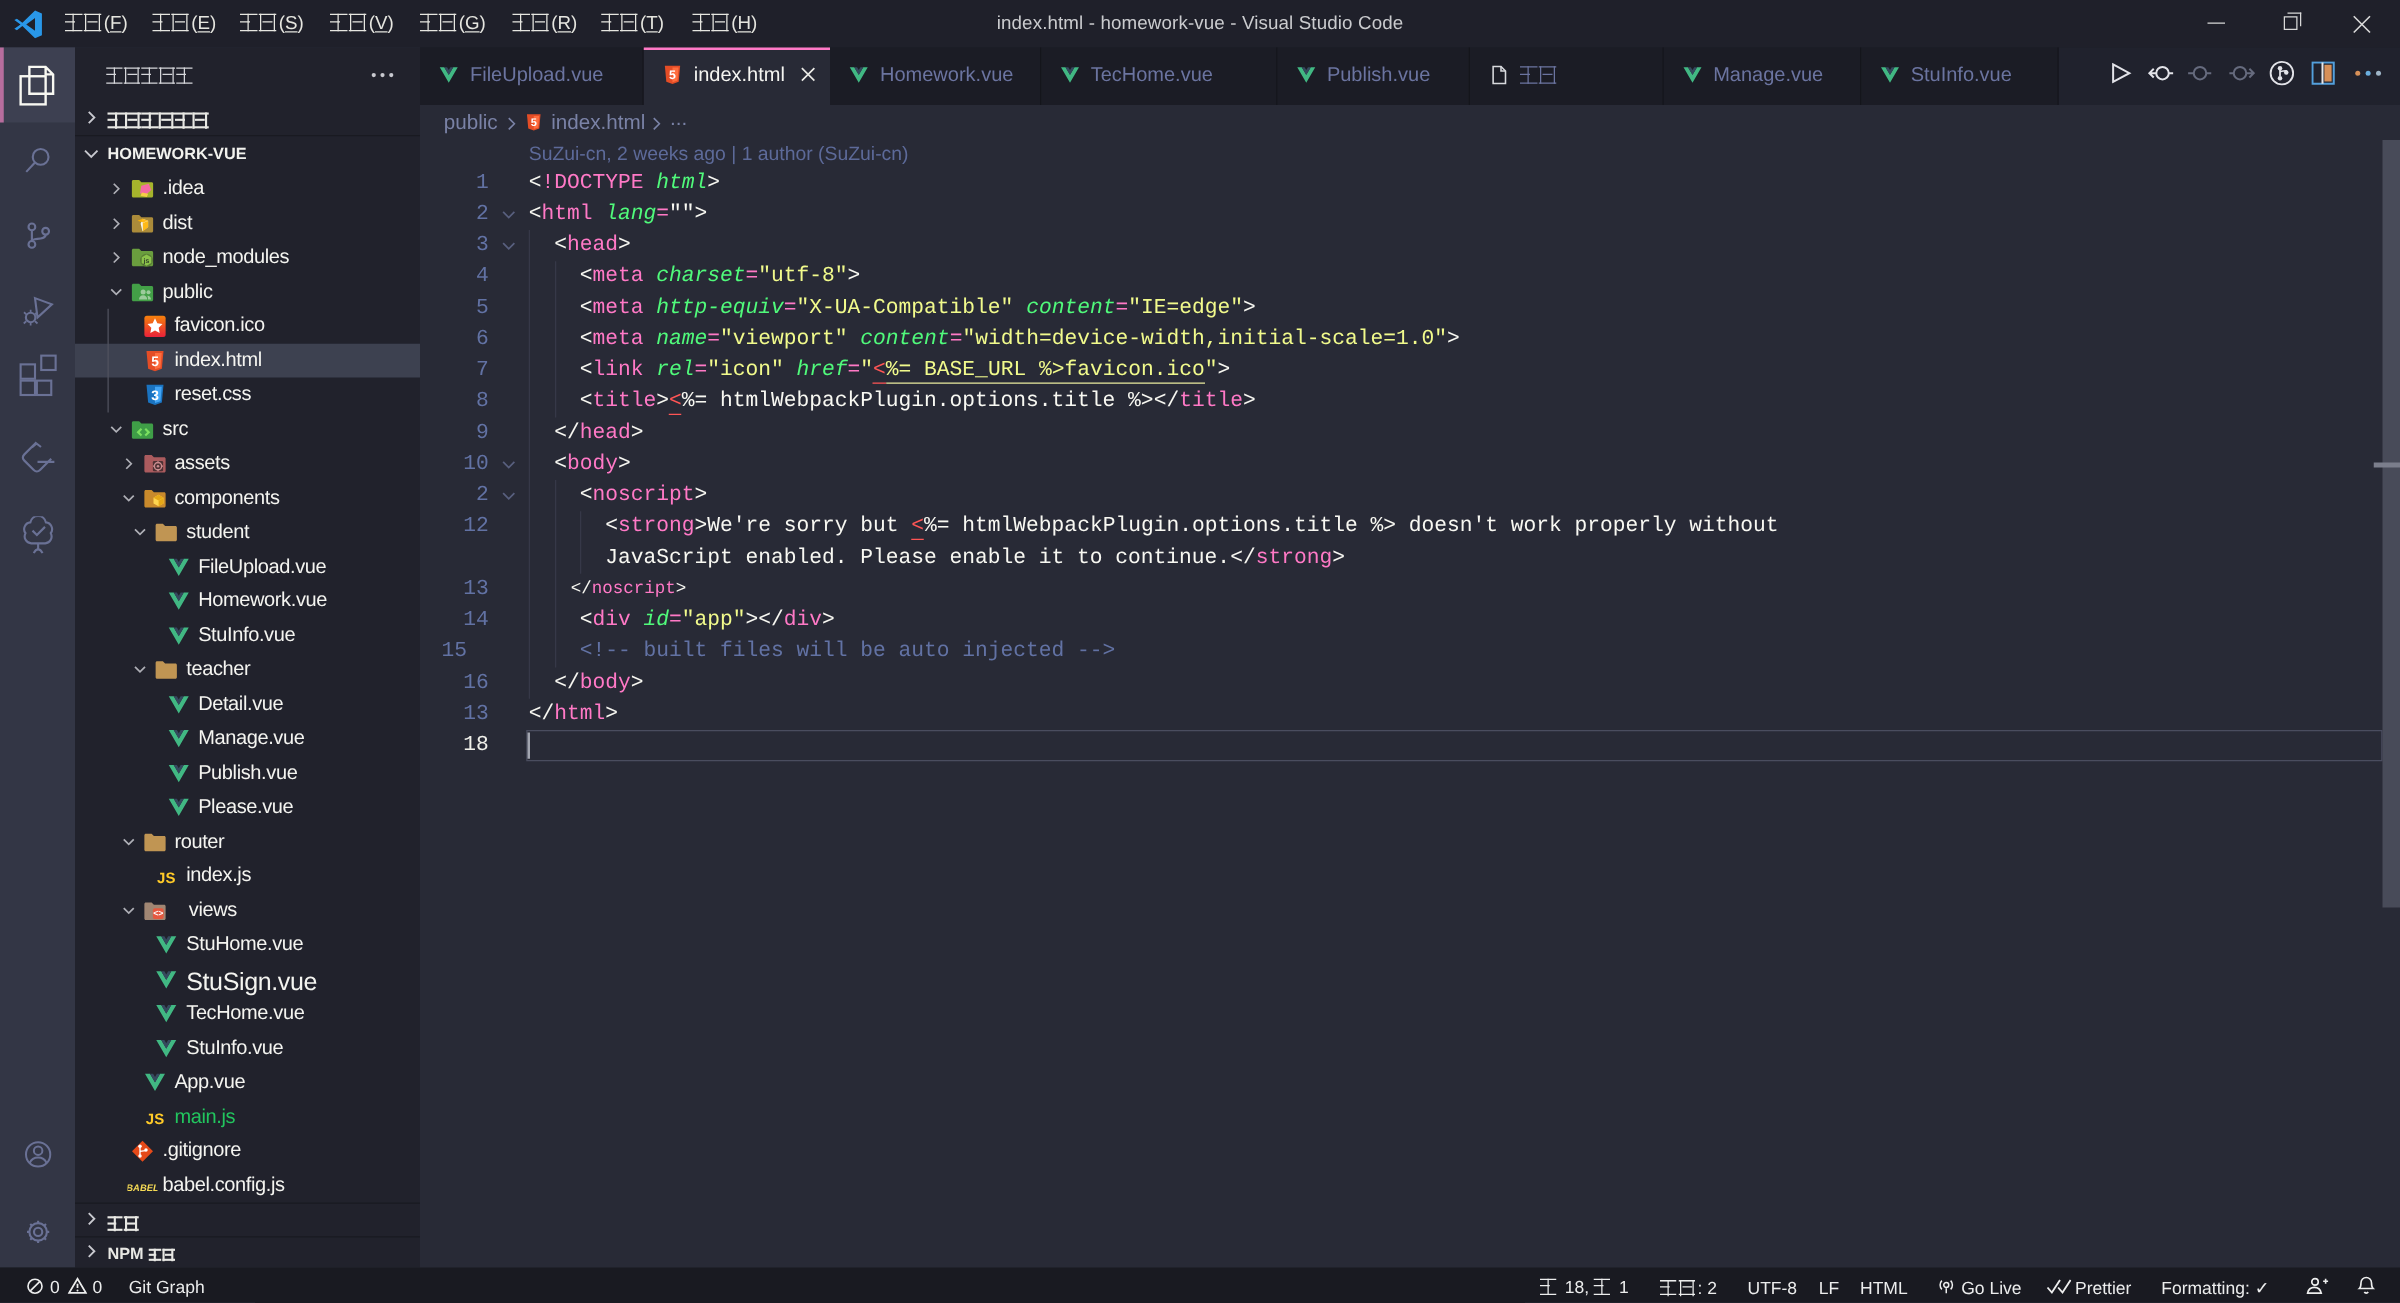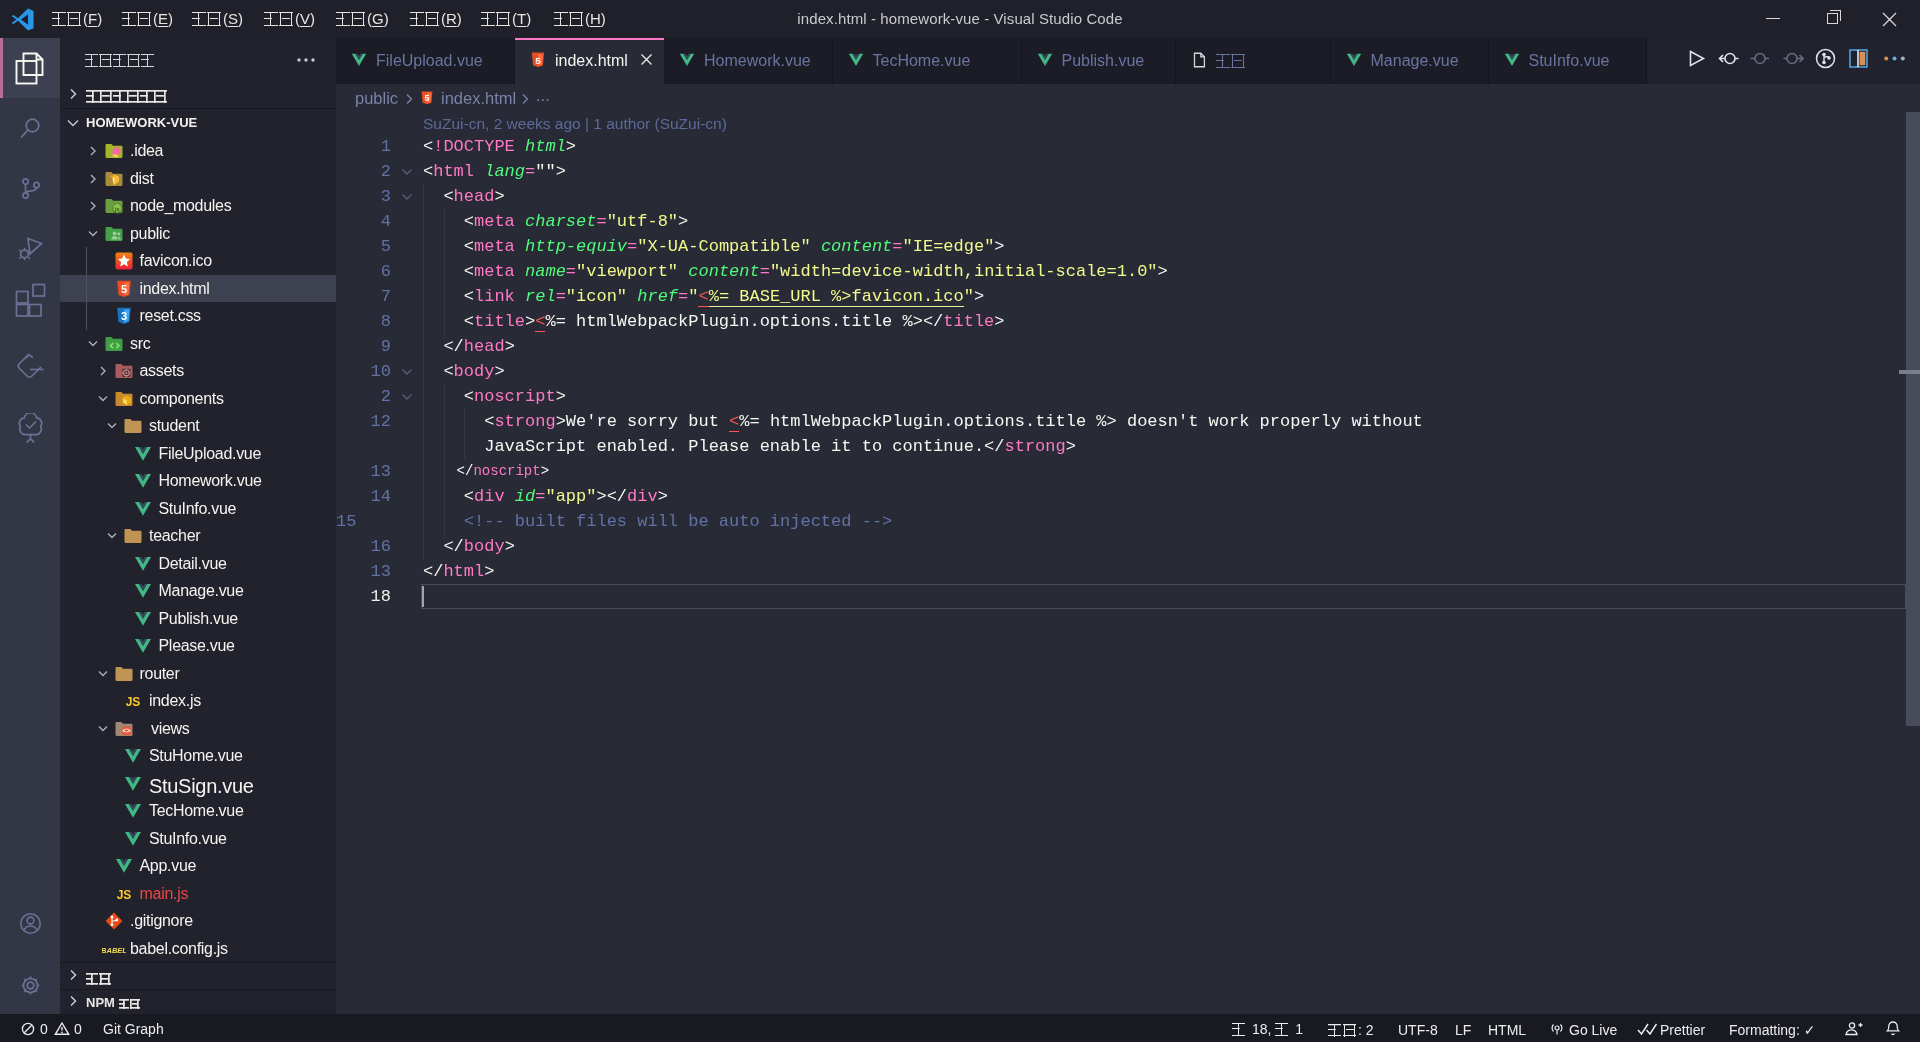--- a/index.html
+++ b/index.html
@@ -382,21 +382,21 @@
       <path fill="#41b883" d="M2 3h4l4 6.8L14 3h4l-8 13.8z"></path>
       <path fill="#35495e" d="M6 3h2.5L10 5.6 11.5 3H14l-4 6.9z"></path>
     </svg>
   </div>
 <div class="abs" style="left:139.5px;top:857.0px;color:#f4f4f0;font-size:16px;letter-spacing:-0.3px">App.vue</div>
 <div class="abs" style="left:113.5px;top:883.5px">
     <svg width="20" height="20" viewBox="0 0 20 20">
       <text x="10" y="15" font-size="12" font-family="Liberation Sans" fill="#ffca28" text-anchor="middle" font-weight="bold">JS</text>
     </svg>
   </div>
-<div class="abs" style="left:139.5px;top:884.5px;color:#ef4444;font-size:16px;letter-spacing:-0.3px">main.js</div>
+<div class="abs" style="left:139.5px;top:884.5px;color:#22c55e;font-size:16px;letter-spacing:-0.3px">main.js</div>
 <div class="abs" style="left:104.0px;top:911.0px">
     <svg width="20" height="20" viewBox="0 0 20 20">
       <path fill="#e64a19" d="M10 1.6 18.4 10 10 18.4 1.6 10z"></path>
       <path stroke="#fff" stroke-width="1.1" fill="none" d="M8 5.5v8"></path>
       <circle cx="8" cy="6" r="1.4" fill="#fff"></circle>
       <circle cx="8" cy="13.8" r="1.4" fill="#fff"></circle>
       <circle cx="12.8" cy="9" r="1.4" fill="#fff"></circle>
       <path stroke="#fff" stroke-width="1.1" fill="none" d="M8 9c2.5 0 3-.5 4.5-.5" transform="translate(0,1)"></path>
     </svg>
   </div>
@@ -589,21 +589,21 @@
 <div class="abs mono" style="left:423px;top:358.5px;font-size:17px;line-height:25px;white-space:pre">  <span style="color:#f8f8f2;">&lt;</span><span style="color:#ff79c6;">body</span><span style="color:#f8f8f2;">&gt;</span></div>
 <div class="abs mono" style="left:336px;top:383.5px;width:55px;text-align:right;font-size:17px;line-height:25px;color:#6272a4">2</div>
 <div class="abs mono" style="left:423px;top:383.5px;font-size:17px;line-height:25px;white-space:pre">    <span style="color:#f8f8f2;">&lt;</span><span style="color:#ff79c6;">noscript</span><span style="color:#f8f8f2;">&gt;</span></div>
 <div class="abs mono" style="left:336px;top:408.5px;width:55px;text-align:right;font-size:17px;line-height:25px;color:#6272a4">12</div>
 <div class="abs mono" style="left:423px;top:408.5px;font-size:17px;line-height:25px;white-space:pre">      <span style="color:#f8f8f2;">&lt;</span><span style="color:#ff79c6;">strong</span><span style="color:#f8f8f2;">&gt;</span><span style="color:#f8f8f2;">We're sorry but </span><span style="color:#ff5555;border-bottom:1.6px solid #ff5555;">&lt;</span><span style="color:#f8f8f2;">%= htmlWebpackPlugin.options.title %&gt;</span><span style="color:#f8f8f2;"> doesn't work properly without</span></div>
 <div class="abs mono" style="left:423px;top:433.5px;font-size:17px;line-height:25px;white-space:pre">      <span style="color:#f8f8f2;">JavaScript enabled. Please enable it to continue.</span><span style="color:#f8f8f2;">&lt;/</span><span style="color:#ff79c6;">strong</span><span style="color:#f8f8f2;">&gt;</span></div>
 <div class="abs mono" style="left:336px;top:458.5px;width:55px;text-align:right;font-size:17px;line-height:25px;color:#6272a4">13</div>
 <div class="abs mono" style="left:423px;top:458.5px;font-size:14px;line-height:25px;white-space:pre">    <span style="color:#f8f8f2;">&lt;/</span><span style="color:#ff79c6;">noscript</span><span style="color:#f8f8f2;">&gt;</span></div>
 <div class="abs mono" style="left:336px;top:483.5px;width:55px;text-align:right;font-size:17px;line-height:25px;color:#6272a4">14</div>
 <div class="abs mono" style="left:423px;top:483.5px;font-size:17px;line-height:25px;white-space:pre">    <span style="color:#f8f8f2;">&lt;</span><span style="color:#ff79c6;">div</span><span style="color:inherit;"> </span><span style="color:#50fa7b;font-style:italic">id</span><span style="color:#ff79c6;">=</span><span style="color:#f1fa8c;">"app"</span><span style="color:#f8f8f2;">&gt;</span><span style="color:#f8f8f2;">&lt;/</span><span style="color:#ff79c6;">div</span><span style="color:#f8f8f2;">&gt;</span></div>
-<div class="abs mono" style="left:336px;top:508.5px;width:55px;text-align:left;font-size:17px;line-height:25px;color:#6272a4">15</div>
+<div class="abs mono" style="left:336px;top:508.5px;width:55px;text-align:center;font-size:17px;line-height:25px;color:#6272a4">15</div>
 <div class="abs mono" style="left:423px;top:508.5px;font-size:17px;line-height:25px;white-space:pre">    <span style="color:#6272a4;">&lt;!-- built files will be auto injected --&gt;</span></div>
 <div class="abs mono" style="left:336px;top:533.5px;width:55px;text-align:right;font-size:17px;line-height:25px;color:#6272a4">16</div>
 <div class="abs mono" style="left:423px;top:533.5px;font-size:17px;line-height:25px;white-space:pre">  <span style="color:#f8f8f2;">&lt;/</span><span style="color:#ff79c6;">body</span><span style="color:#f8f8f2;">&gt;</span></div>
 <div class="abs mono" style="left:336px;top:558.5px;width:55px;text-align:right;font-size:17px;line-height:25px;color:#6272a4">13</div>
 <div class="abs mono" style="left:423px;top:558.5px;font-size:17px;line-height:25px;white-space:pre"><span style="color:#f8f8f2;">&lt;/</span><span style="color:#ff79c6;">html</span><span style="color:#f8f8f2;">&gt;</span></div>
 <div class="abs mono" style="left:336px;top:583.5px;width:55px;text-align:right;font-size:17px;line-height:25px;color:#f0f0ea">18</div>
 <div class="abs" style="left:422px;top:585.5px;width:2px;height:21px;background:#a2a5b0"></div>
 <div class="abs" style="left:400px;top:165.5px">
     <svg width="14" height="12" viewBox="0 0 14 12" fill="none">
       <path stroke="#585f7e" stroke-width="1.4" d="M2.5 3.5 7 8 11.5 3.5"></path>

